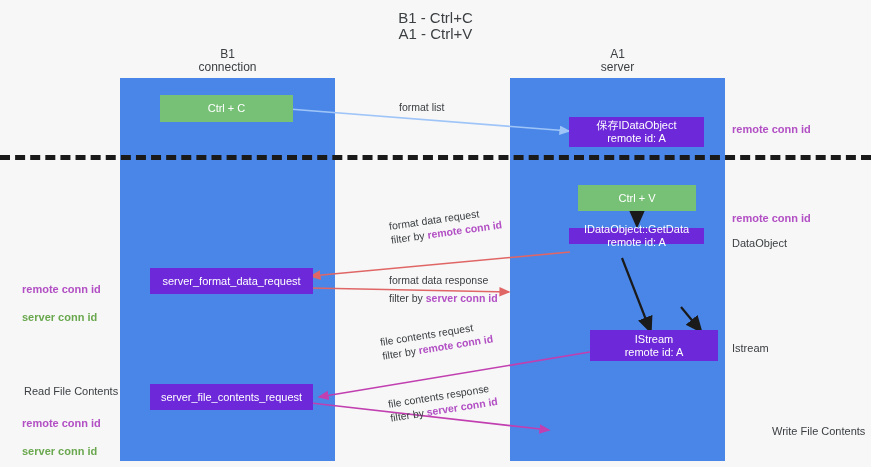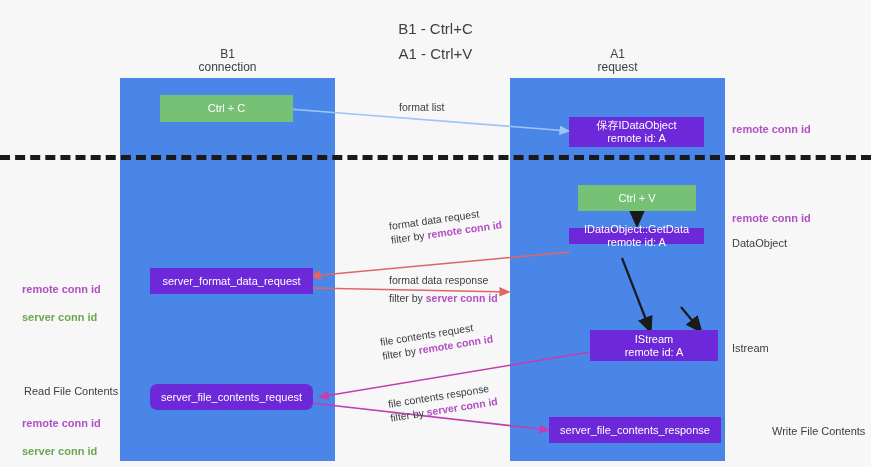--- a/index.html
+++ b/index.html
@@ -10,23 +10,23 @@
     font-family: "Liberation Sans", sans-serif;
     overflow: hidden;
   }
   #stage {
     position: relative;
     width: 871px; height: 467px;
     background: #f7f7f7;
   }
   
   #title {
-    position: absolute; left: 0; top: 16px; width: 871px;
+    position: absolute; left: 0; top: 10px; width: 871px;
     text-align: center;
-    font-size: 15px; line-height: 25px; color: #3c4043;
+    font-size: 15px; line-height: 16px; color: #3c4043;
     white-space: pre-line;
   }
   
   .col-head {
     position: absolute;
     text-align: center;
     font-size: 12px; line-height: 13px; color: #3c4043;
     white-space: pre-line;
   }
   #head-b1 { left: 120px; top: 48px; width: 215px; }
@@ -90,21 +90,21 @@
 <body>
 
 <div id="stage">
 
   <div id="title">B1 - Ctrl+C
 A1 - Ctrl+V</div>
 
   <div class="col-head" id="head-b1">B1
 connection</div>
   <div class="col-head" id="head-a1">A1
-request</div>
+server</div>
 
   <div class="lane" id="lane-b1"></div>
   <div class="lane" id="lane-a1"></div>
 
   <svg id="wires" viewBox="0 0 871 467" xmlns="http://www.w3.org/2000/svg">
     <defs>
       <marker id="ah-blue" markerWidth="7" markerHeight="7" refX="6" refY="3" orient="auto">
         <path d="M0,0 L7,3 L0,6 z" fill="#9fc5f8"></path>
       </marker>
       <marker id="ah-red" markerWidth="7" markerHeight="7" refX="6" refY="3" orient="auto">
@@ -146,23 +146,22 @@
 
   <div class="box orange" style="left:569px; top:228px; width:135px; height:16px;">IDataObject::GetData
 remote id: A</div>
 
   <div class="box orange" style="left:150px; top:268px; width:163px; height:26px;">server_format_data_request</div>
 
 
   <div class="box orange" style="left:590px; top:330px; width:128px; height:31px;">IStream
 remote id: A</div>
 
-  <div class="box orange" style="left:150px; top:384px; width:163px; height:26px;border-radius:7px;">server_file_contents_request</div>
-
-  <div class="box orange" style="left:549px; top:417px; width:172px; height:26px;">server_file_contents_response</div>
+  <div class="box orange" style="left:150px; top:384px; width:163px; height:26px;">server_file_contents_request</div>
+
 
   <div class="side-label purple" style="left:732px; top:122px;">remote conn id</div>
 
   <div class="side-label purple" style="left:732px; top:211px;">remote conn id</div>
 
   <div class="side-label dark" style="left:732px; top:236px;">DataObject</div>
 
   <div class="side-label dark" style="left:732px; top:341px;">Istream</div>
 
   <div class="side-label dark" style="left:732px; top:424px;margin-left:40px;">Write File Contents</div>

